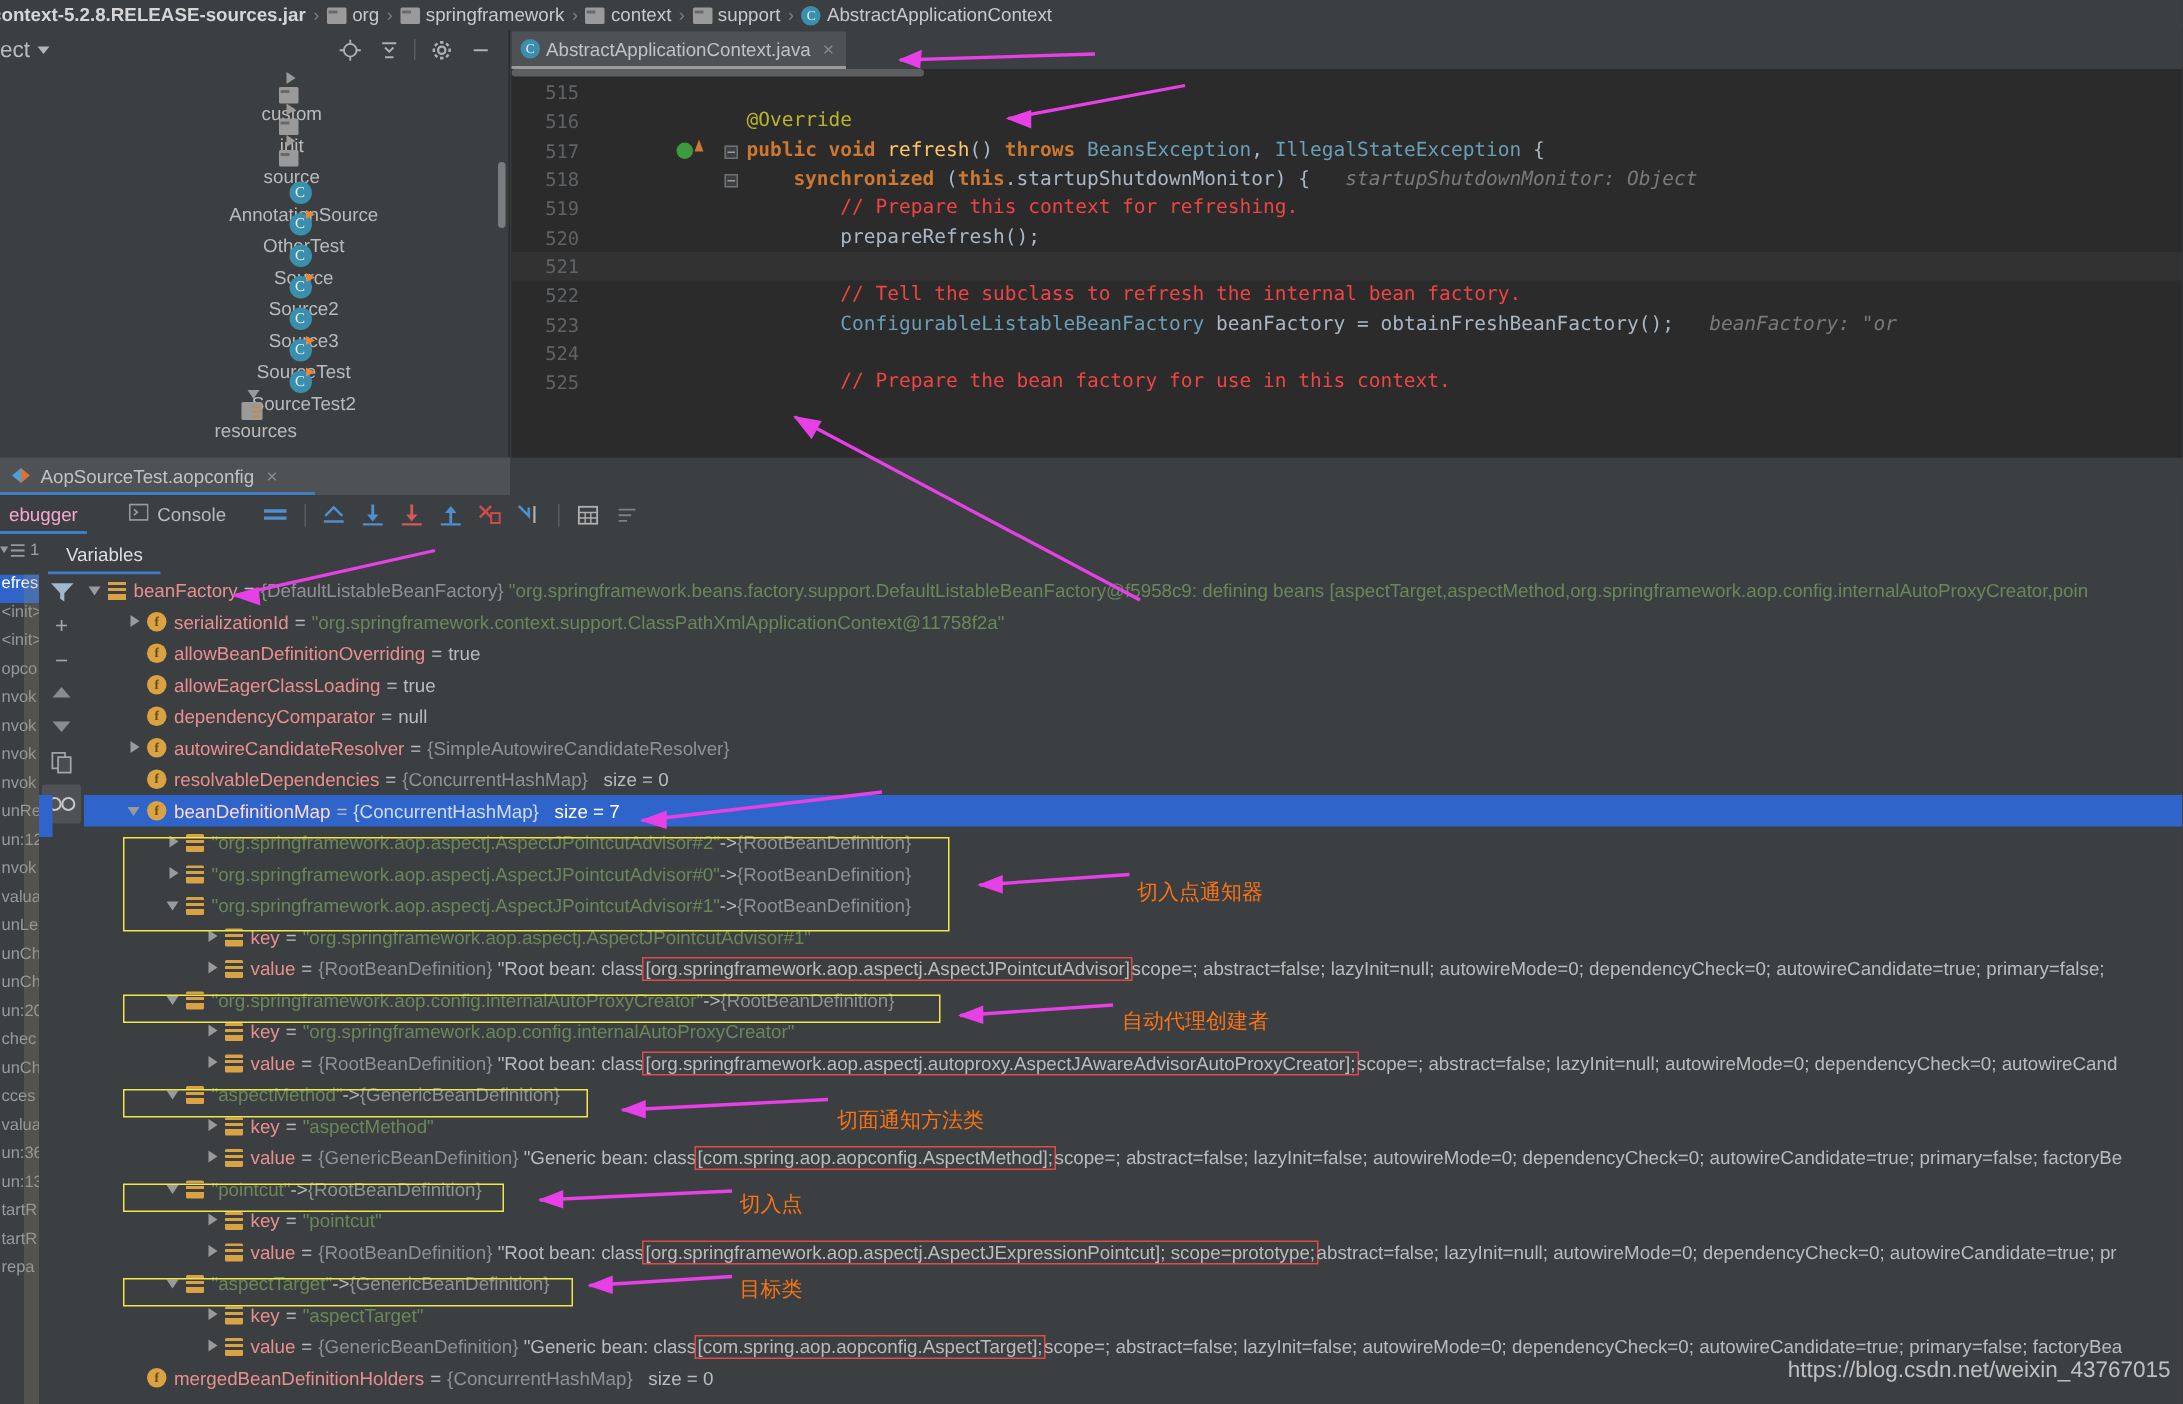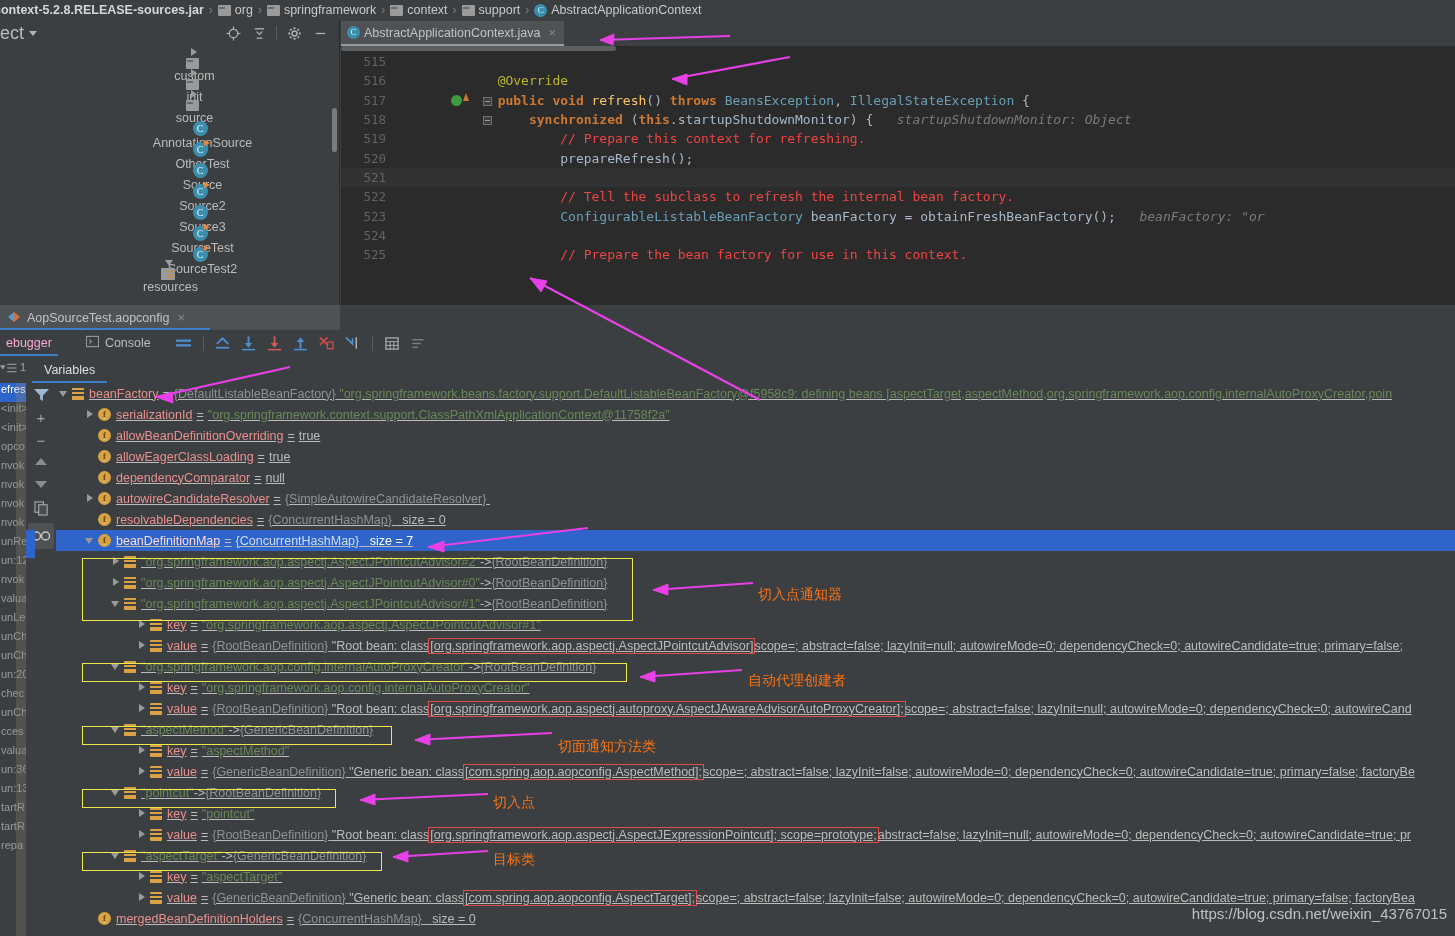--- a/index.html
+++ b/index.html
@@ -36,21 +36,21 @@
     font-family: "Liberation Serif", serif;
   }
 
   
   .project-panel {
     position: absolute; left: 0; top: 20px; width: 340px; height: 285px;
     background: #3c3f41; border-right: 1px solid #2b2b2b;
   }
   .pp-header {
     height: 26px; display: flex; align-items: center; padding-left: 0;
-    color: #bbbbbb; font-size: 18px;
+    color: #bbbbbb; font-size: 15px;
   }
   .pp-caret {
     display: inline-block; margin-left: 5px;
     border-left: 4px solid transparent; border-right: 4px solid transparent;
     border-top: 5px solid #b4b4b4;
   }
   .pp-tools { margin-left: auto; display: flex; align-items: center; gap: 0px; padding-right: 6px; }
   .pp-tool { width: 26px; height: 24px; display: flex; align-items: center; justify-content: center; }
   .pp-divider { width: 1px; height: 14px; background: #595b5d; margin: 0 4px; }
 
@@ -220,21 +220,21 @@
   .vs-btn { width: 30px; height: 26px; display: flex; align-items: center; justify-content: center; color: #a6a6a6; font-size: 15px; }
   .vs-btn.boxed { background: #4f5254; border-radius: 2px; }
   .side-marker { position: absolute; left: 26px; top: 200px; width: 9px; height: 28px; background: #2f65ca; }
 
   .vars {
     position: absolute; left: 56px; top: 53px; width: 1399px; height: 553px;
     overflow: hidden; background: #3c3f41;
   }
   .vrow {
     height: 21px; display: flex; align-items: center; white-space: nowrap;
-    font-size: 12.5px; color: #bbbbbb; position: relative; text-decoration: underline;
+    font-size: 12.5px; color: #bbbbbb; position: relative;
   }
   .vrow.selected { background: #2f65ca; }
   .varrow { width: 13px; height: 13px; position: relative; flex: none; margin-right: 1px; }
   .varrow.right::after {
     content: ""; position: absolute; left: 3px; top: 2px;
     border-top: 4px solid transparent; border-bottom: 4px solid transparent;
     border-left: 6px solid #9a9a9a;
   }
   .varrow.down::after {
     content: ""; position: absolute; left: 1px; top: 4px;

